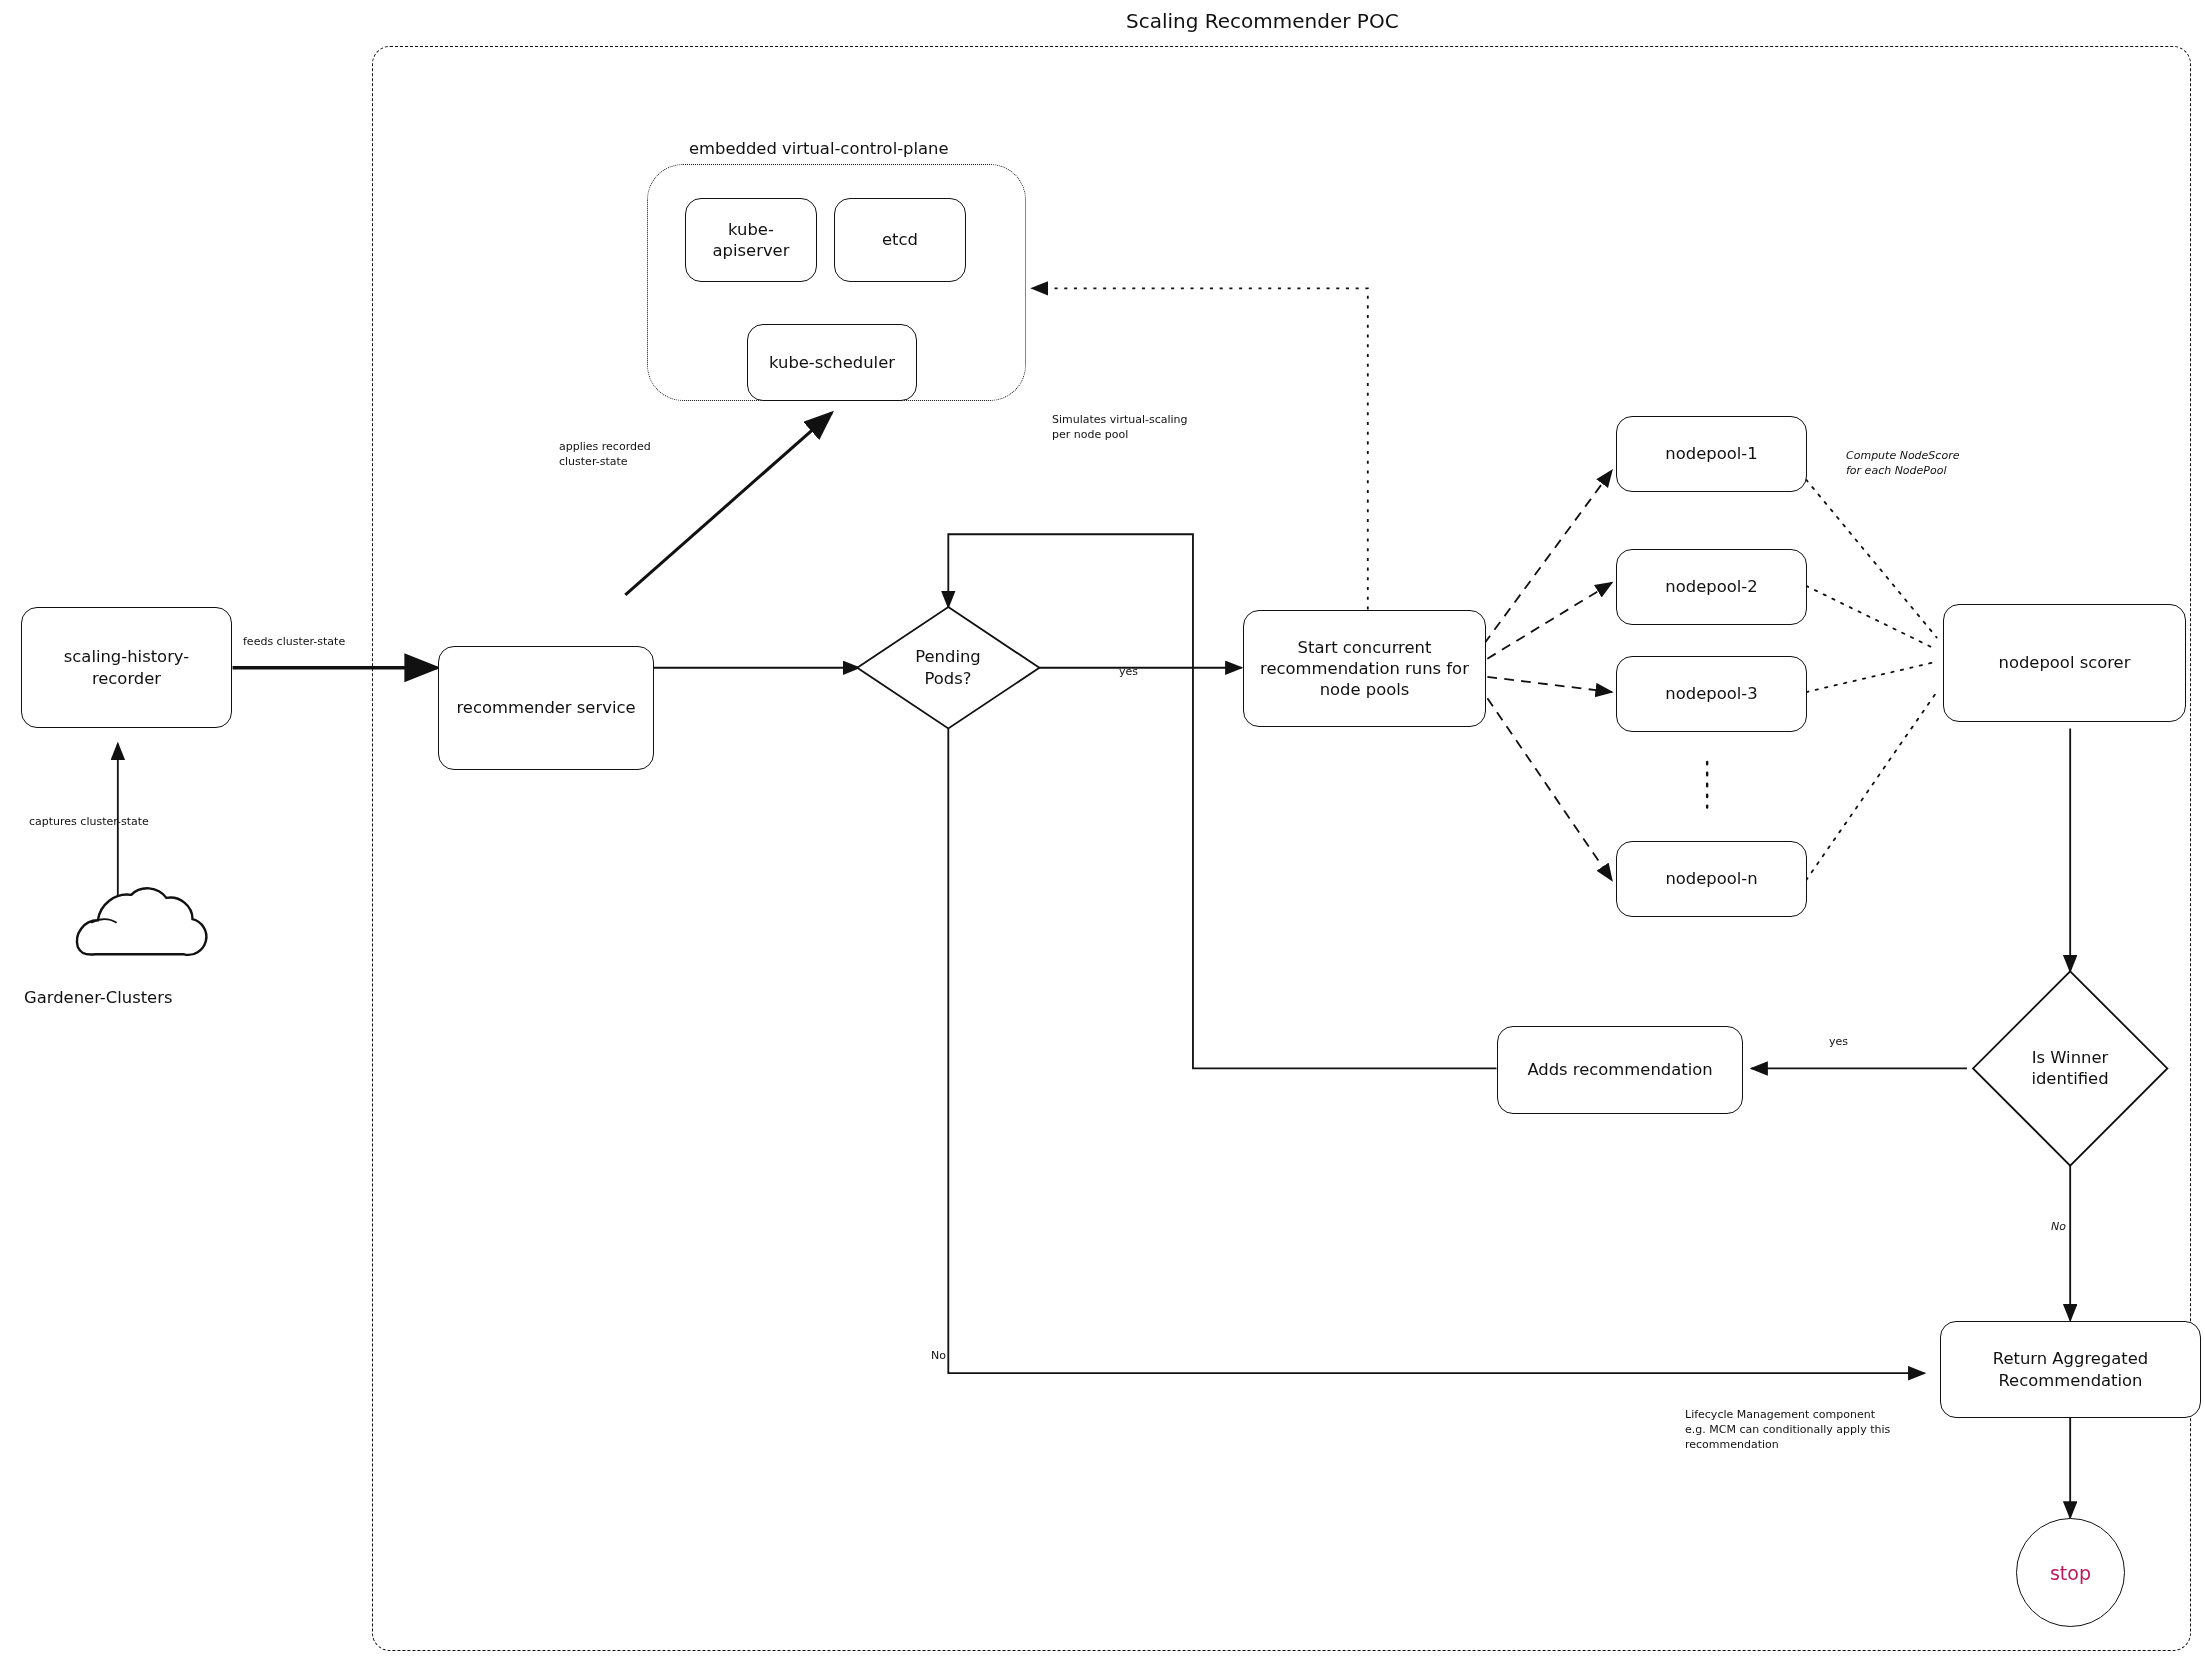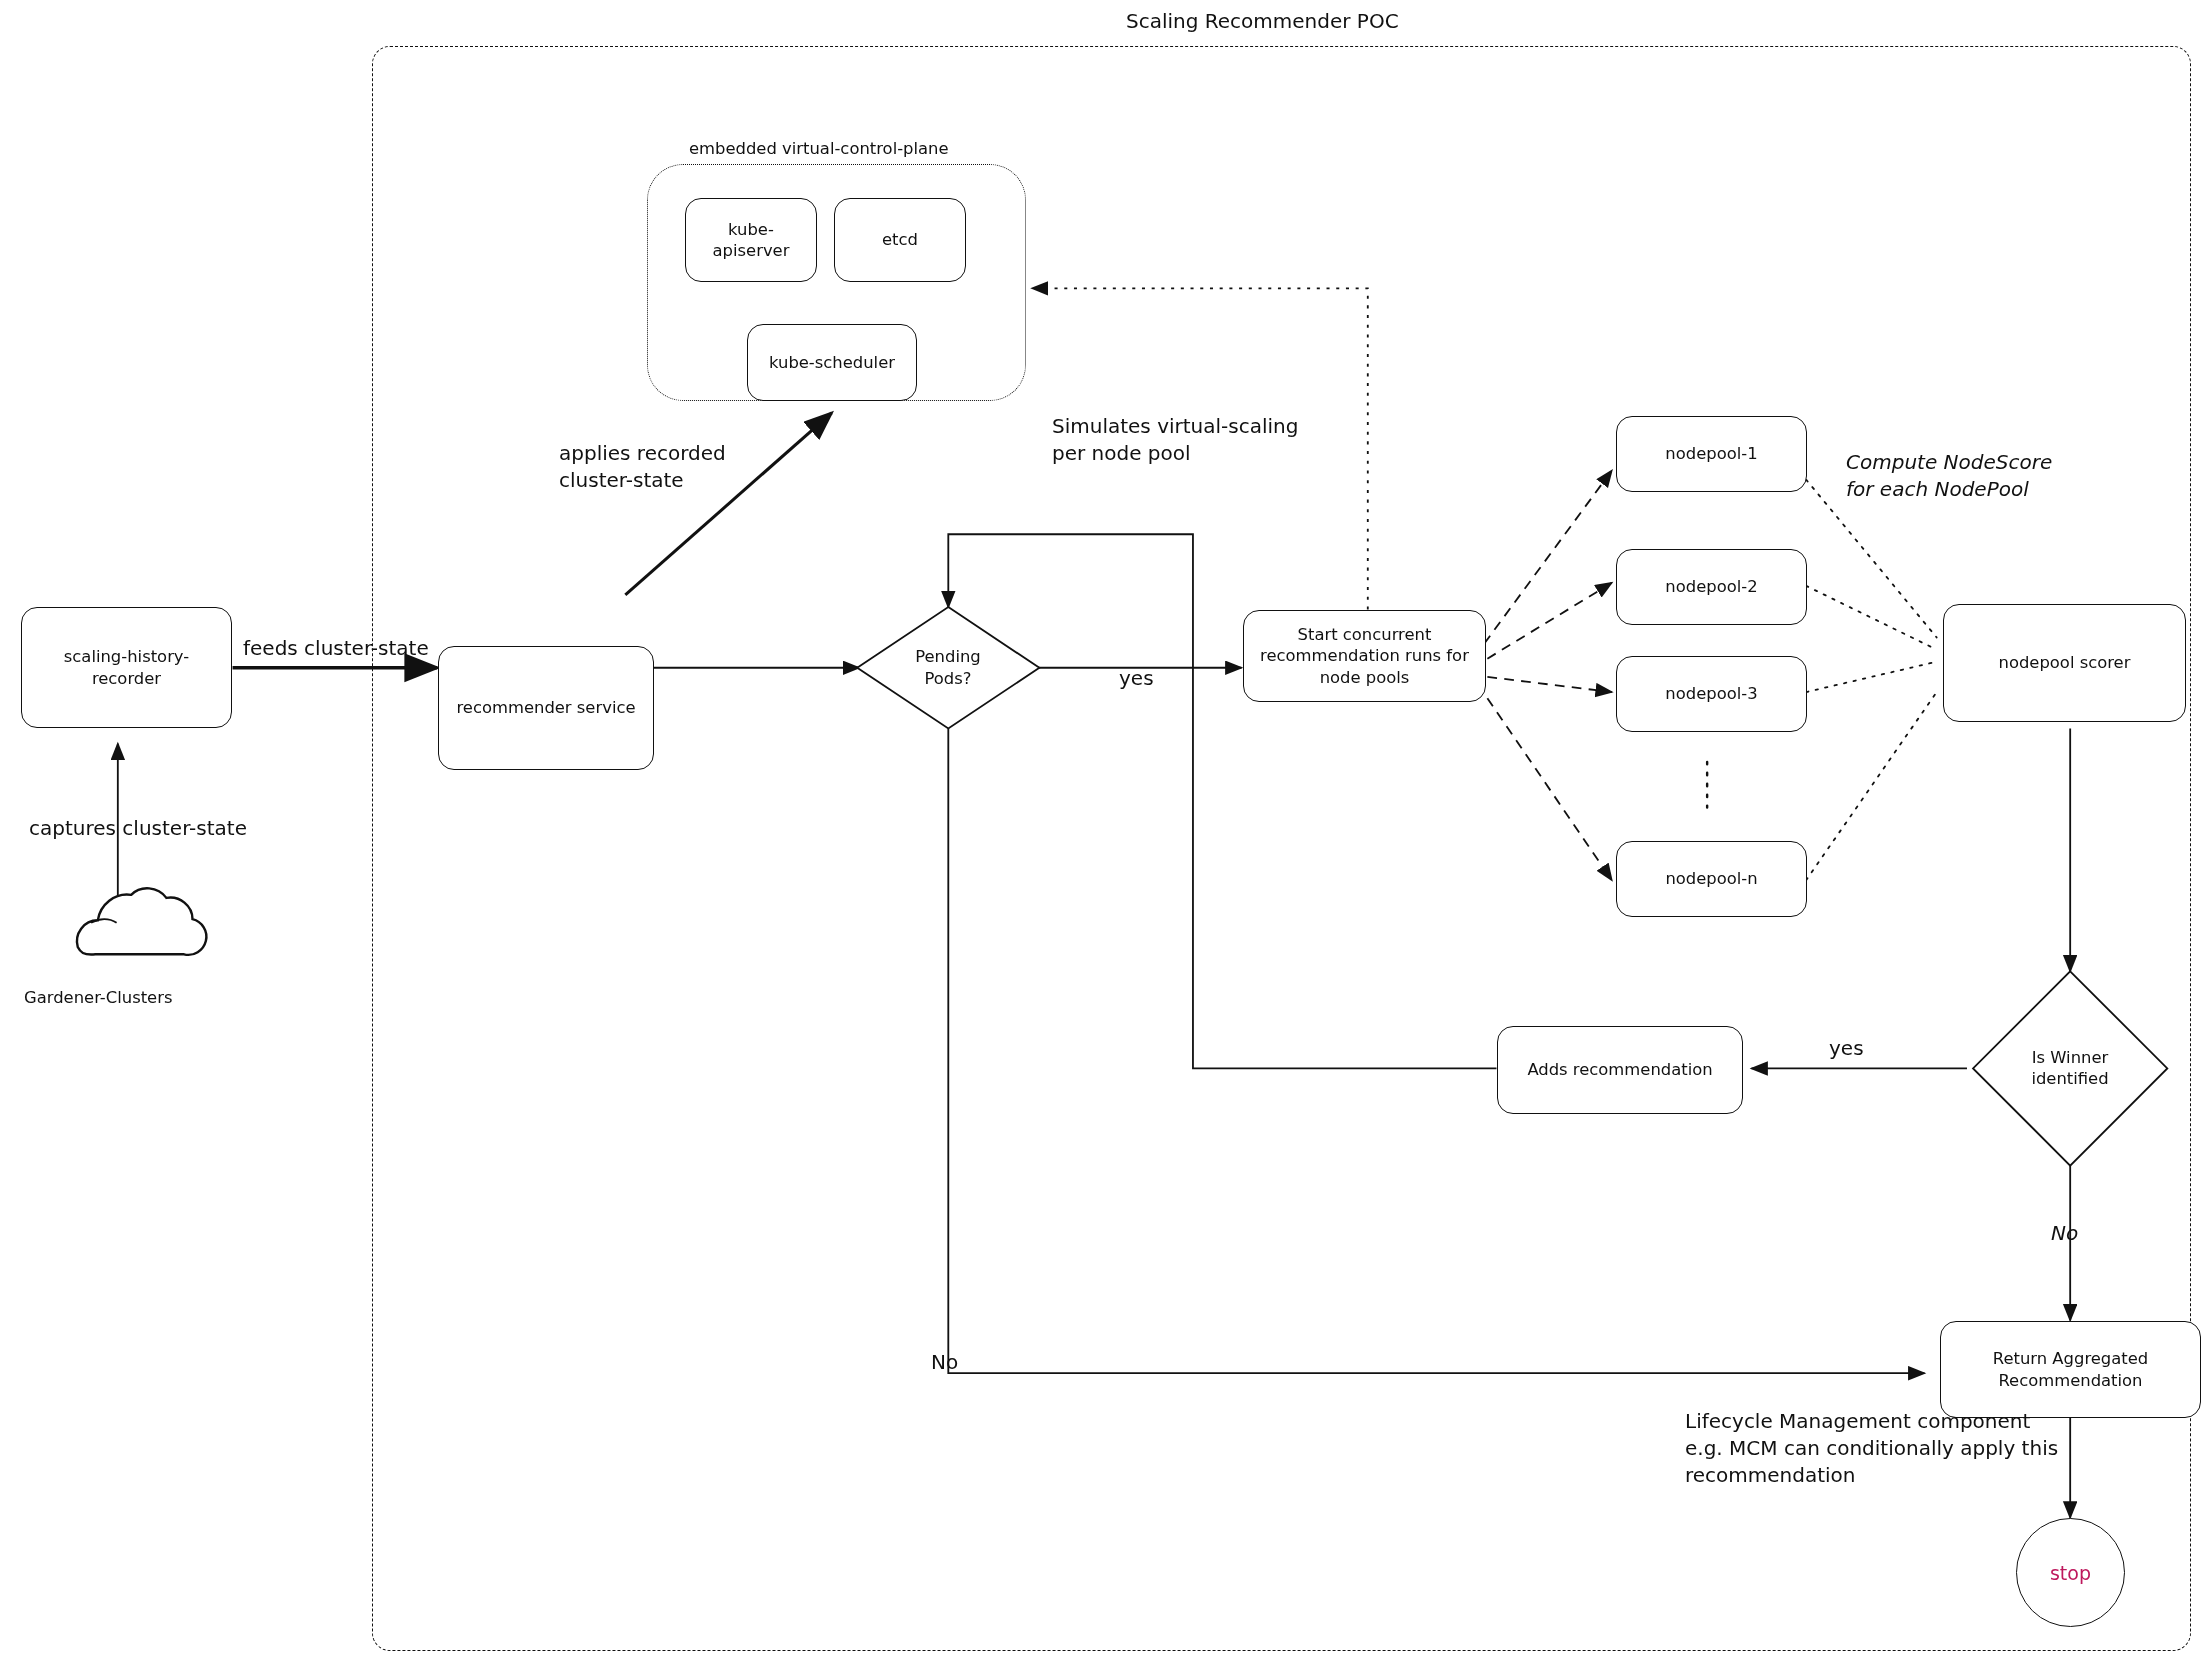--- a/index.html
+++ b/index.html
@@ -40,21 +40,21 @@
     padding: 2.4px 6px;
   }
   .label {
     position: absolute;
     color: #111111;
     font-size: 16.4px;
     line-height: 1.35;
     white-space: pre;
   }
   .label.small {
-    font-size: 20px;
+    font-size: 11px;
   }
   .group-dashed {
     position: absolute;
     box-sizing: border-box;
     border: 1.8px dashed #111111;
     border-radius: 18px;
     background: transparent;
   }
   .group-dotted {
     position: absolute;
@@ -188,21 +188,21 @@
 per node pool</div>
 
   <div class="diamond-wrap" style="left:857px; top:607px; width:182px; height:121px;">
     <div class="diamond-text" style="white-space:pre;">Pending
 Pods?</div>
   </div>
 
   <div class="label small" style="left:1119px; top:665px;">yes</div>
   <div class="label small" style="left:931px; top:1349px;">No</div>
 
-  <div class="node" style="left:1243px; top:610px; width:243px; height:92px; white-space:pre;">Start concurrent
+  <div class="node" style="left:1243px; top:610px; width:243px; height:117px; white-space:pre;">Start concurrent
 recommendation runs for
 node pools</div>
 
   <div class="node" style="left:1616px; top:416px; width:191px; height:76px;">nodepool-1</div>
   <div class="node" style="left:1616px; top:549px; width:191px; height:76px;">nodepool-2</div>
   <div class="node" style="left:1616px; top:656px; width:191px; height:76px;">nodepool-3</div>
   <div class="node" style="left:1616px; top:841px; width:191px; height:76px;">nodepool-n</div>
 
   <div class="label small" style="left:1846px; top:449px; font-style:italic;">Compute NodeScore
 for each NodePool</div>

